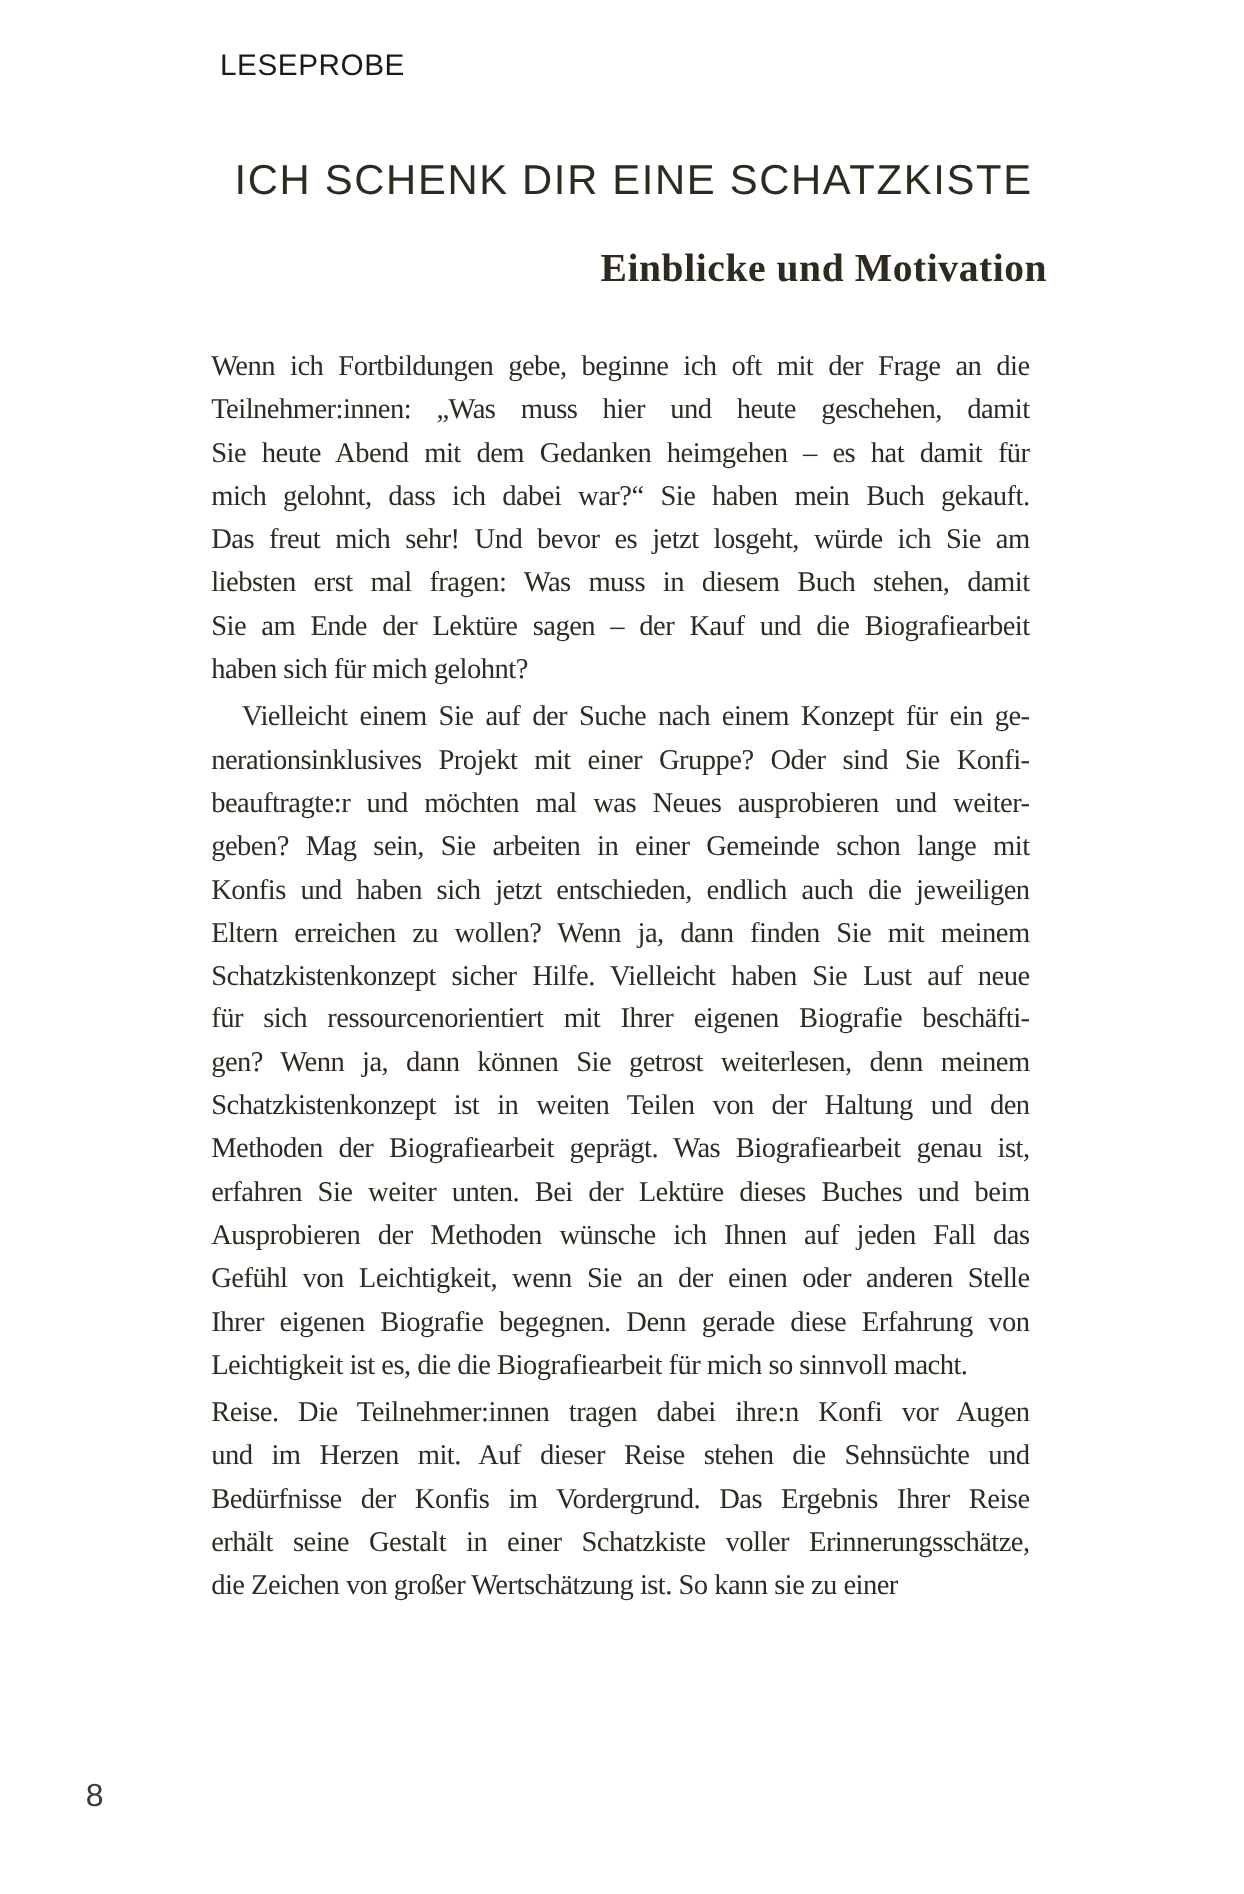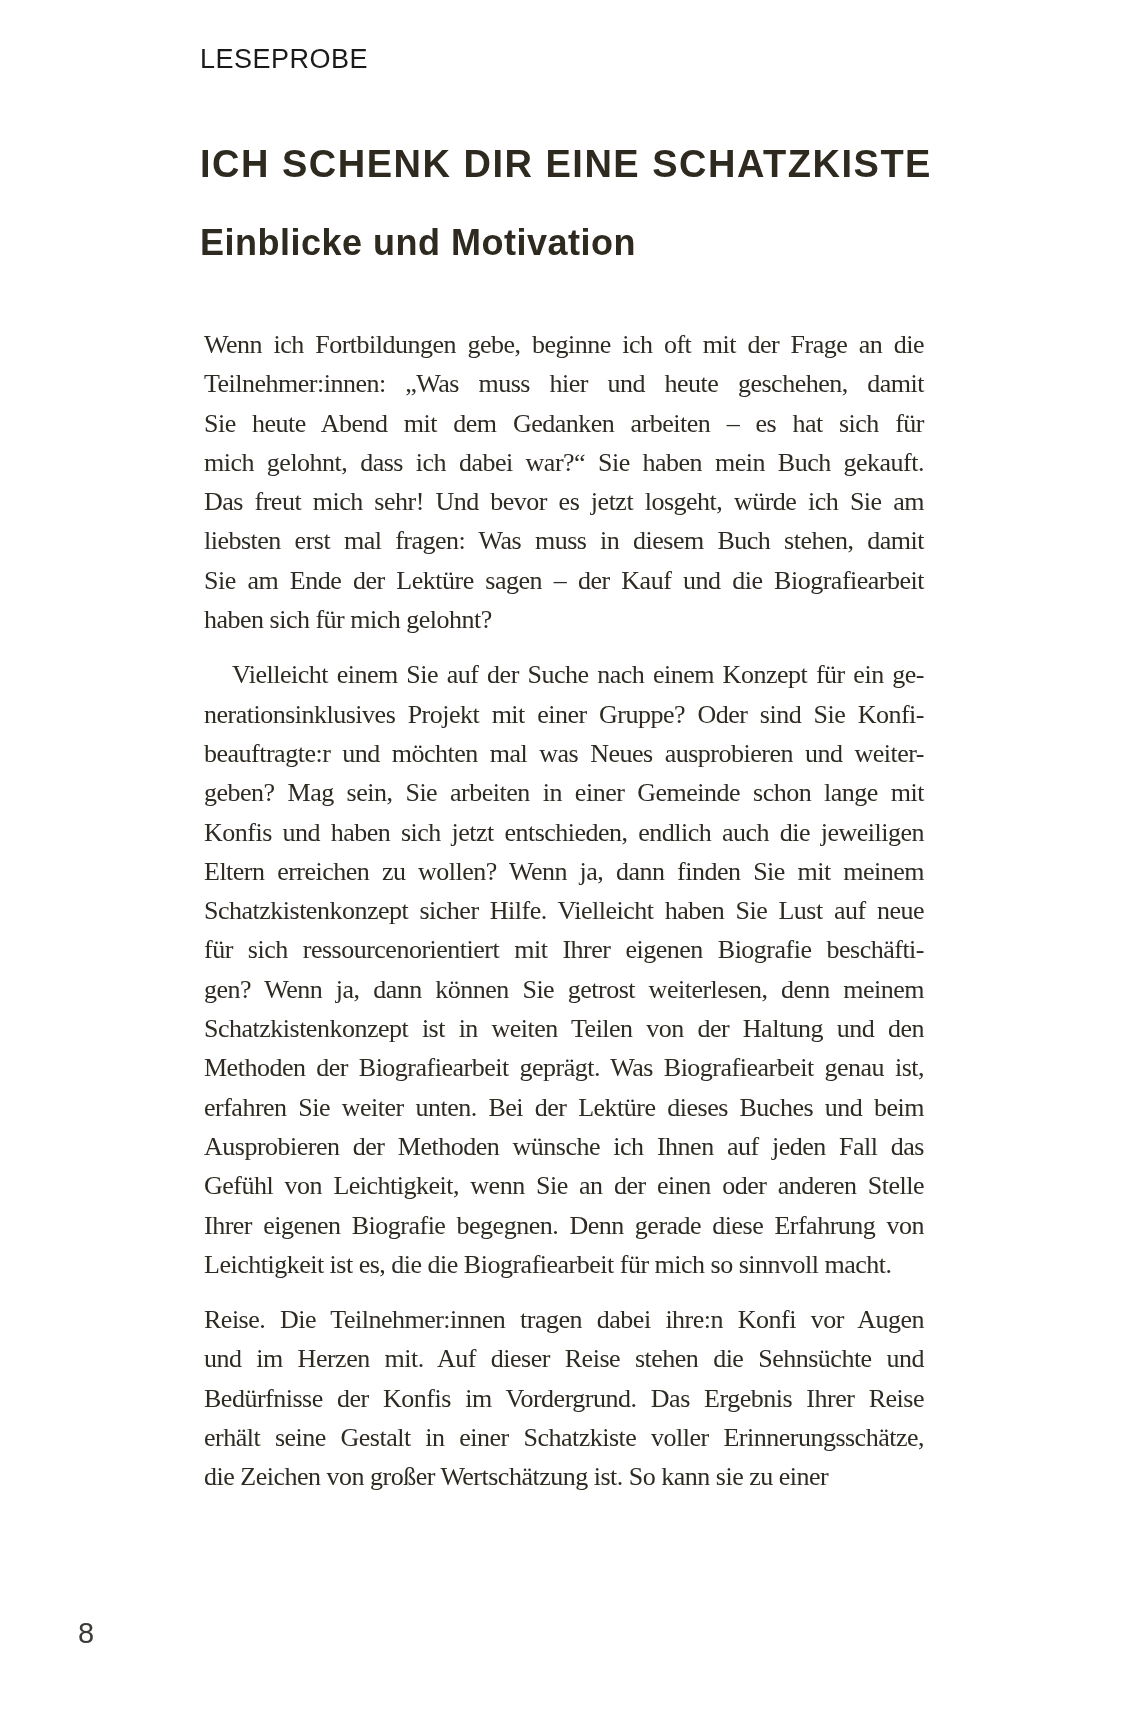--- a/index.html
+++ b/index.html
@@ -24,54 +24,55 @@
     line-height: 30px;
     letter-spacing: 0.5px;
     color: #1a1a1a;
   }
   .title {
     position: absolute;
     left: 200px;
     top: 144px;
     width: 752px;
     margin: 0;
+    text-align: center;
     font-family: "Liberation Sans", sans-serif;
     font-size: 38px;
     line-height: 40px;
-    font-weight: 700;
+    font-weight: 400;
     letter-spacing: 1.5px;
     color: #2e2a1f;
   }
   .subtitle {
     position: absolute;
     left: 200px;
     top: 223px;
     width: 752px;
     margin: 0;
-    text-align: left;
-    font-family: Liberation Sans, sans-serif;
+    text-align: right;
+    font-family: Liberation Serif, serif;
     font-size: 36px;
     line-height: 40px;
     font-weight: 700;
     letter-spacing: 0.5px;
     color: #2e2a1f;
   }
   .body-text {
     position: absolute;
     left: 188px;
     top: 309px;
     width: 752px;
     font-family: "Liberation Serif", serif;
     font-size: 26px;
     line-height: 39.3px;
     letter-spacing: -0.5px;
     color: #2f2b23;
   }
   .para {
-    margin: 16px;
+    margin: 4px;
     padding: 0;
   }
   .line {
     text-align: justify;
     text-align-last: justify;
     white-space: normal;
   }
   .line.last {
     text-align-last: left;
   }
@@ -95,21 +96,21 @@
   <div class="sample-label">LESEPROBE</div>
 
   <h1 class="title">ICH SCHENK DIR EINE SCHATZKISTE</h1>
 
   <h2 class="subtitle">Einblicke und Motivation</h2>
 
   <div class="body-text">
       <div class="para">
         <div class="line">Wenn ich Fortbildungen gebe, beginne ich oft mit der Frage an die</div>
         <div class="line">Teilnehmer:innen: „Was muss hier und heute geschehen, damit</div>
-        <div class="line">Sie heute Abend mit dem Gedanken arbeiten – es hat sich für</div>
+        <div class="line">Sie heute Abend mit dem Gedanken heimgehen – es hat damit für</div>
         <div class="line">mich gelohnt, dass ich dabei war?“ Sie haben mein Buch gekauft.</div>
         <div class="line">Das freut mich sehr! Und bevor es jetzt losgeht, würde ich Sie am</div>
         <div class="line">liebsten erst mal fragen: Was muss in diesem Buch stehen, damit</div>
         <div class="line">Sie am Ende der Lektüre sagen – der Kauf und die Biografiearbeit</div>
         <div class="line last">haben sich für mich gelohnt?</div>
       </div>
       <div class="para">
         <div class="line first-indent">Vielleicht einem Sie auf der Suche nach einem Konzept für ein ge-</div>
         <div class="line">nerationsinklusives Projekt mit einer Gruppe? Oder sind Sie Konfi-</div>
         <div class="line">beauftragte:r und möchten mal was Neues ausprobieren und weiter-</div>

